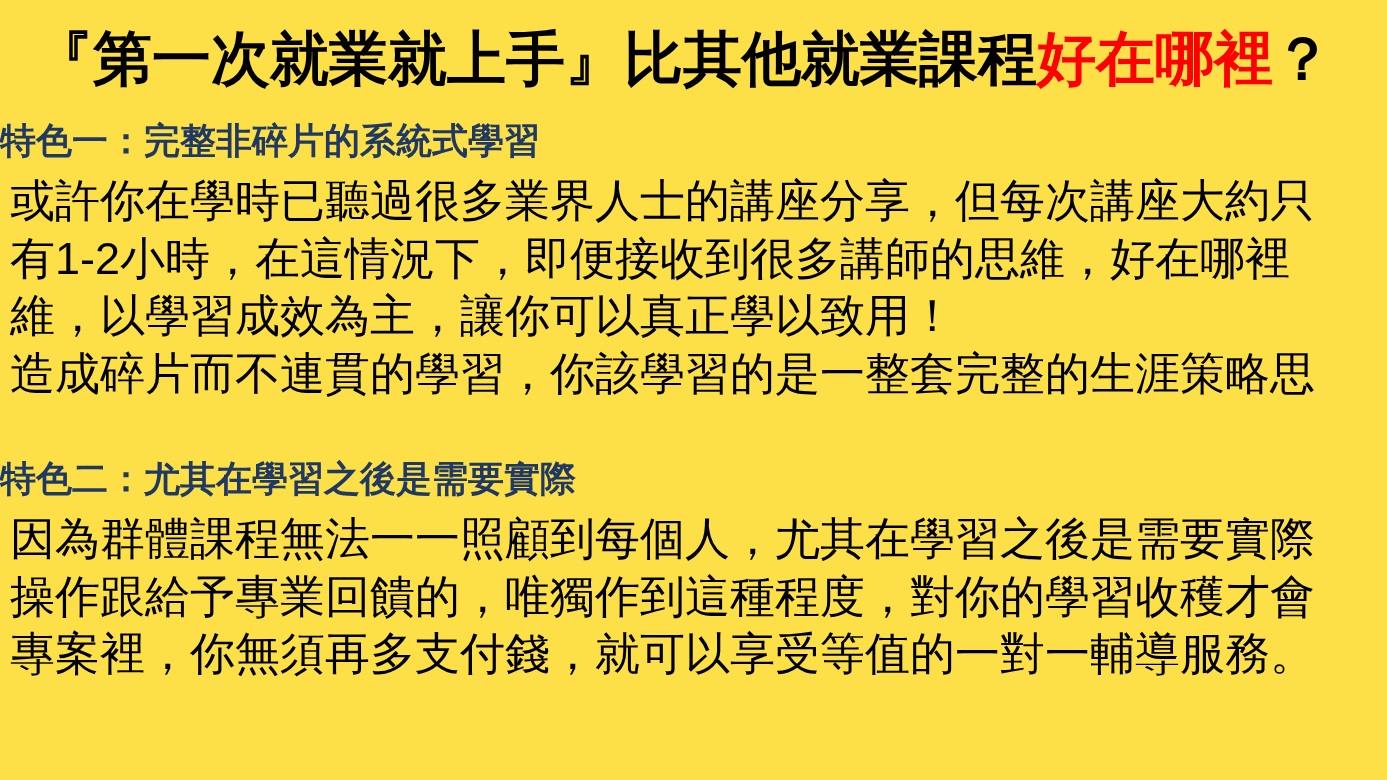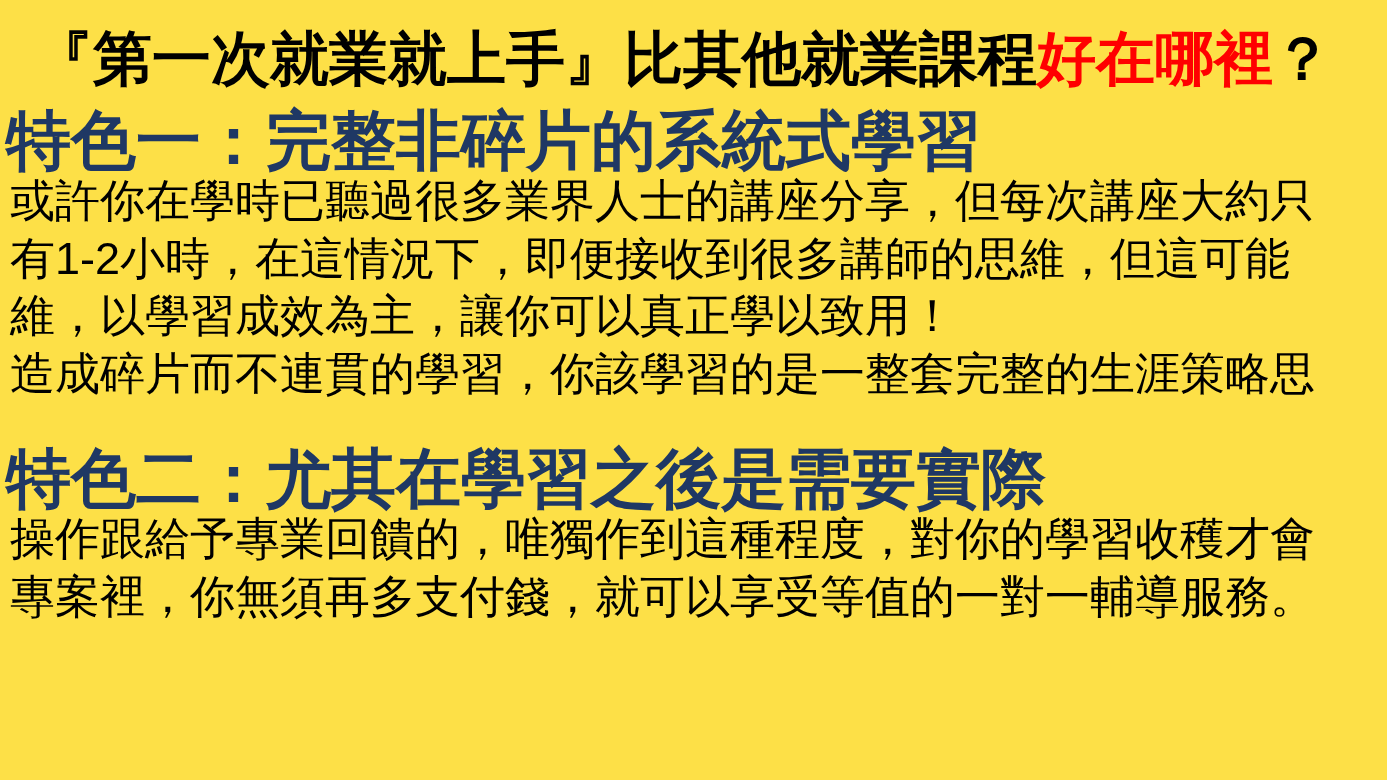--- a/index.html
+++ b/index.html
@@ -21,22 +21,21 @@
     font-size: 59px;
     line-height: 74px;
     font-weight: 800;
     letter-spacing: 0px;
     white-space: nowrap;
   }
   .title-line .red {
     color: #ff0000;
   }
   .section-heading {
-    padding-left: 6px;
-    font-size: 65px;
+    font-size: 36px;
     line-height: 62px;
     font-weight: 800;
     color: #1f3864;
     white-space: nowrap;
   }
   .heading-1 { margin-top: 14px; }
   .heading-2 { margin-top: 46px; }
   .body-para {
     padding-left: 10px;
     font-size: 45px;
@@ -54,25 +53,26 @@
 <div class="slide">
 
   <div class="title-line">
     <span>『第一次就業就上手』比其他就業課程</span><span class="red">好在哪裡</span><span>？</span>
   </div>
 
   <div class="section-heading heading-1">特色一：完整非碎片的系統式學習</div>
 
   <div class="body-para">
     <div class="line">或許你在學時已聽過很多業界人士的講座分享，但每次講座大約只</div>
-    <div class="line">有1-2小時，在這情況下，即便接收到很多講師的思維，但這可能</div>
+    <div class="line">有1-2小時，在這情況下，即便接收到很多講師的思維，好在哪裡</div>
     <div class="line">維，以學習成效為主，讓你可以真正學以致用！</div>
     <div class="line">造成碎片而不連貫的學習，你該學習的是一整套完整的生涯策略思</div>
   </div>
 
   <div class="section-heading heading-2">特色二：尤其在學習之後是需要實際</div>
 
   <div class="body-para">
+    <div class="line">因為群體課程無法一一照顧到每個人，尤其在學習之後是需要實際</div>
     <div class="line">操作跟給予專業回饋的，唯獨作到這種程度，對你的學習收穫才會</div>
     <div class="line">專案裡，你無須再多支付錢，就可以享受等值的一對一輔導服務。</div>
   </div>
 
 </div>
 
 </body></html>

